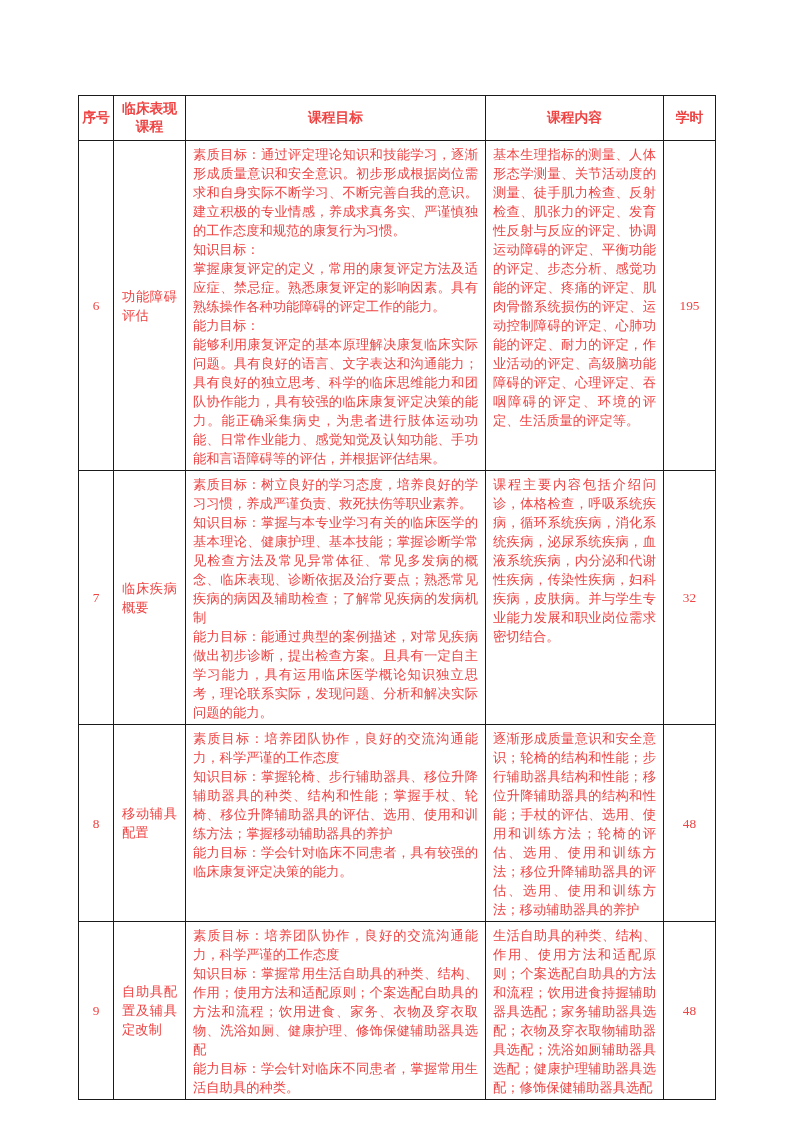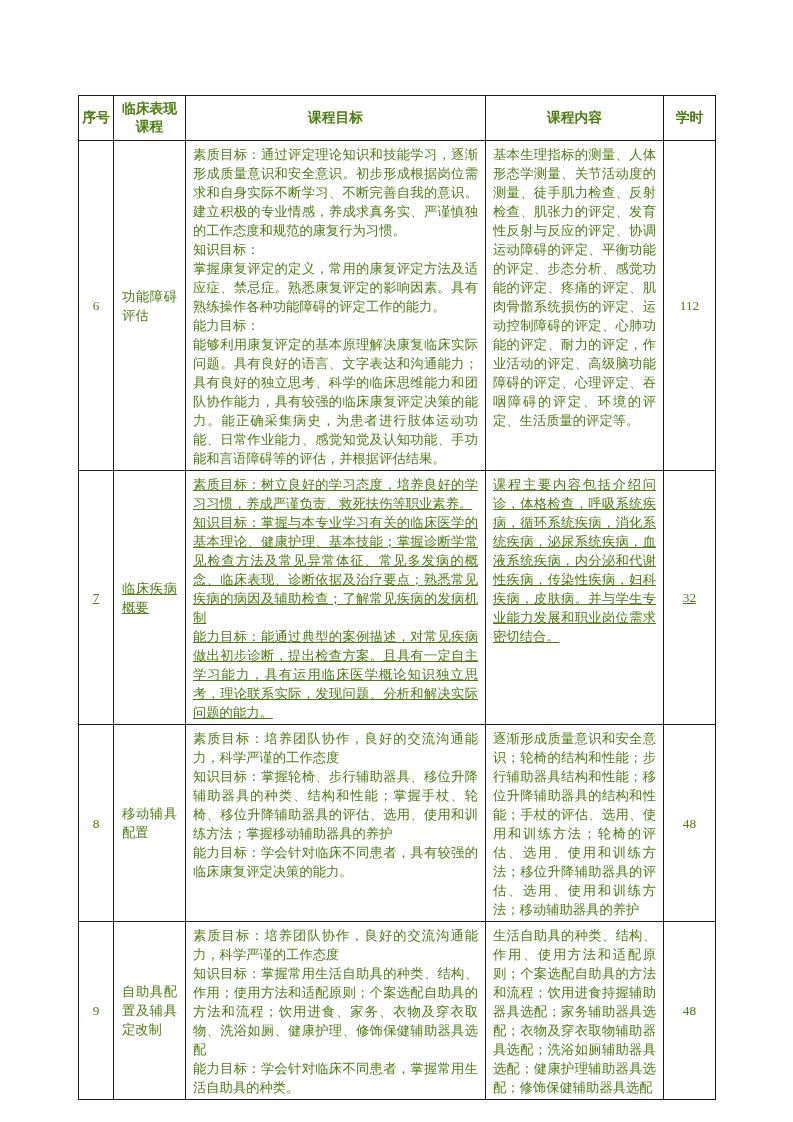--- a/index.html
+++ b/index.html
@@ -2,21 +2,21 @@
 <html><head>
 <meta charset="utf-8">
 <style>
   html,body { margin:0; padding:0; background:#e8e8e8; }
   .page {
     position:relative;
     width:793px; height:1122px;
     margin:0 auto;
     background:#ffffff;
     font-family:"Liberation Serif","DejaVu Serif",serif;
-    color:#4d7c0f;
+    color:#ef4444;
     overflow:hidden;
   }
   table.course-table {
     position:absolute; left:78px; top:95px;
     border-collapse:collapse;
     table-layout:fixed;
     width:637px;
   }
   .course-table col.c-index   { width:35px; }
   .course-table col.c-course  { width:72px; }
@@ -47,21 +47,21 @@
     padding:0 8px;
   }
   td.cell-objectives, td.cell-content {
     vertical-align:top;
     text-align:justify;
     padding:4px 7px 2px 7px;
   }
   td.cell-hours { text-align:center; }
   td p { margin:0; }
   tr.row-6 td { height:325px; }
-  tr.row-7 td { height:215px;text-decoration:underline; }
+  tr.row-7 td { height:215px; }
   tr.row-8 td { height:175px; }
   tr.row-9 td { height:160px; }
   .page-number {
     position:absolute;
     left:0; right:0;
     top:1030px;
     text-align:center;
     font-size:13.5px;
     letter-spacing:0.5px;
   }
@@ -96,21 +96,21 @@
         <td class="cell-objectives">
           <p>素质目标：通过评定理论知识和技能学习，逐渐形成质量意识和安全意识。初步形成根据岗位需求和自身实际不断学习、不断完善自我的意识。建立积极的专业情感，养成求真务实、严谨慎独的工作态度和规范的康复行为习惯。</p>
           <p>知识目标：</p>
           <p>掌握康复评定的定义，常用的康复评定方法及适应症、禁忌症。熟悉康复评定的影响因素。具有熟练操作各种功能障碍的评定工作的能力。</p>
           <p>能力目标：</p>
           <p>能够利用康复评定的基本原理解决康复临床实际问题。具有良好的语言、文字表达和沟通能力；具有良好的独立思考、科学的临床思维能力和团队协作能力，具有较强的临床康复评定决策的能力。能正确采集病史，为患者进行肢体运动功能、日常作业能力、感觉知觉及认知功能、手功能和言语障碍等的评估，并根据评估结果。</p>
         </td>
         <td class="cell-content">
           <p>基本生理指标的测量、人体形态学测量、关节活动度的测量、徒手肌力检查、反射检查、肌张力的评定、发育性反射与反应的评定、协调运动障碍的评定、平衡功能的评定、步态分析、感觉功能的评定、疼痛的评定、肌肉骨骼系统损伤的评定、运动控制障碍的评定、心肺功能的评定、耐力的评定，作业活动的评定、高级脑功能障碍的评定、心理评定、吞咽障碍的评定、环境的评定、生活质量的评定等。</p>
         </td>
-        <td class="cell-hours">112</td>
+        <td class="cell-hours">195</td>
       </tr>
 
       <tr class="row-7">
         <td class="cell-index">7</td>
         <td class="cell-course">临床疾病概要</td>
         <td class="cell-objectives">
           <p>素质目标：树立良好的学习态度，培养良好的学习习惯，养成严谨负责、救死扶伤等职业素养。</p>
           <p>知识目标：掌握与本专业学习有关的临床医学的基本理论、健康护理、基本技能；掌握诊断学常见检查方法及常见异常体征、常见多发病的概念、临床表现、诊断依据及治疗要点；熟悉常见疾病的病因及辅助检查；了解常见疾病的发病机制</p>
           <p>能力目标：能通过典型的案例描述，对常见疾病做出初步诊断，提出检查方案。且具有一定自主学习能力，具有运用临床医学概论知识独立思考，理论联系实际，发现问题、分析和解决实际问题的能力。</p>
         </td>

